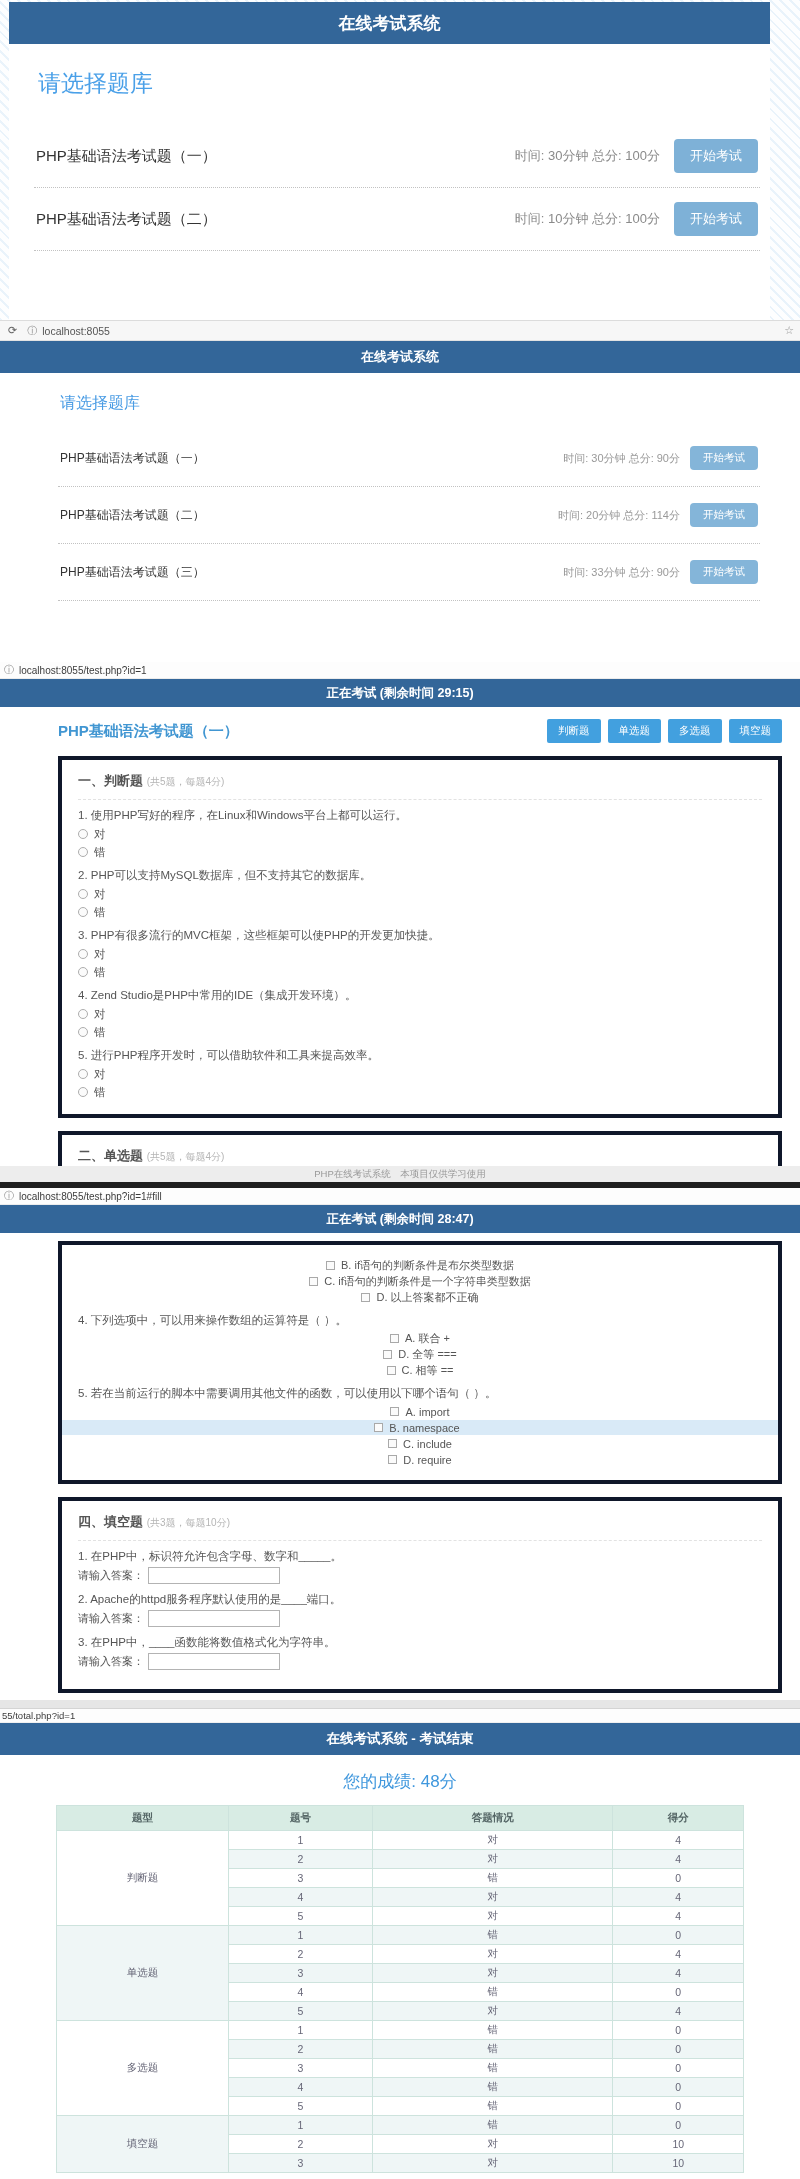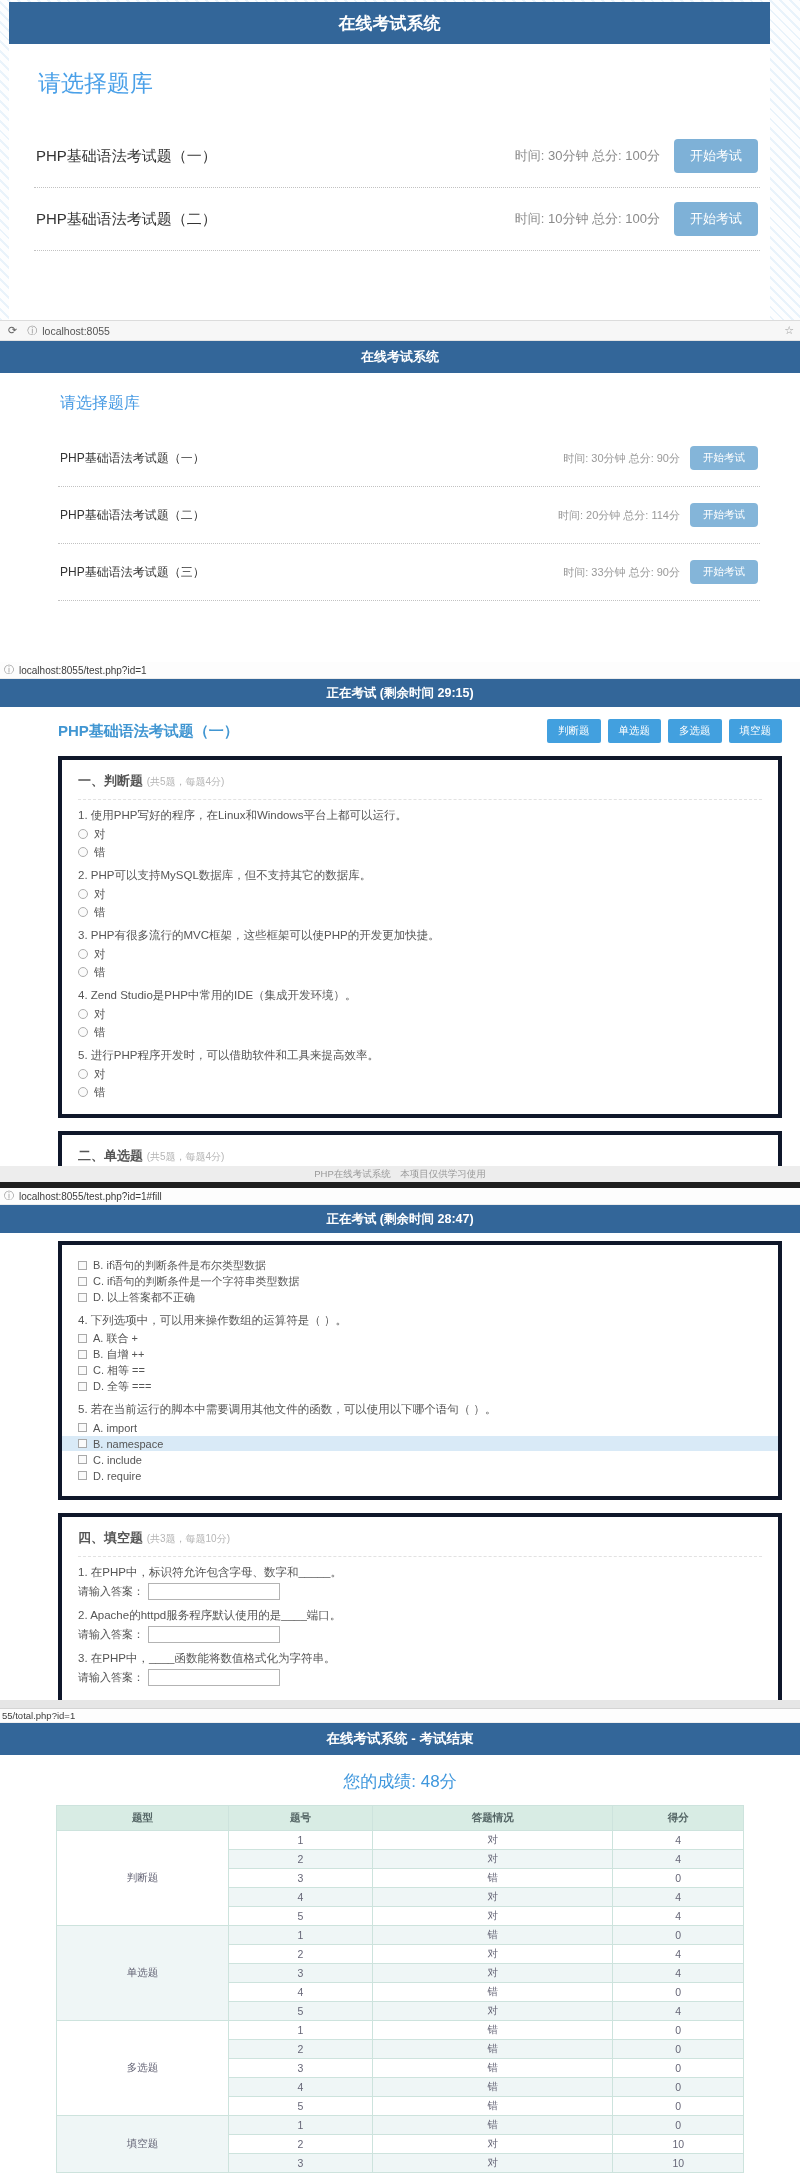--- a/index.html
+++ b/index.html
@@ -53,21 +53,21 @@
   .q{font-size:11.5px;color:#555;margin:8px 0 3px;}
   .opt{display:flex;align-items:center;margin:2px 0;height:16px;font-size:11.5px;color:#555;cursor:pointer;}
   .radio{width:10px;height:10px;border:1px solid #adadad;border-radius:50%;background:#fbfbfb;margin-right:6px;flex:0 0 auto;}
   .cbox{width:9px;height:9px;border:1px solid #a9a9a9;background:#fbfbfb;margin-right:6px;flex:0 0 auto;}
   .s3-footer{position:absolute;left:0;right:0;bottom:6px;height:16px;background:#ededed;display:flex;align-items:center;justify-content:center;font-size:9.5px;color:#999;}
   .s3-strip{position:absolute;left:0;right:0;bottom:0;height:6px;background:#1f1f1f;}
 
   
   .s4{height:512px;background:#fff;}
   .s4-body{padding:8px 18px 0 58px;}
-  .copt{display:flex;align-items:center;height:15px;margin:1px 0;font-size:11px;color:#555;cursor:pointer;}
+  .copt{display:flex;align-items:center;height:15px;margin:1px 0;font-size:11px;color:#555;cursor:pointer;justify-content:center;}
   .hl{background:#d9eaf7;margin-left:-16px;margin-right:-16px;padding-left:16px;padding-right:22px;}
   .ansrow{display:flex;align-items:center;margin:3px 0 7px;font-size:11px;color:#555;}
   .ansrow input{width:132px;height:17px;border:1px solid #b3b3b3;margin-left:4px;font-size:11px;padding:0 3px;}
 
   
   .s5{height:479px;background:#fff;}
   .tabstrip{height:9px;background:#e6e6e6;border-bottom:1px solid #d4d4d4;}
   .urlxs{height:14px;font-size:9.5px;border-bottom:1px solid #f0f0f0;padding-left:2px;}
   .hdr5{height:32px;font-size:13.5px;}
   .score{text-align:center;color:#3f97dd;font-size:17px;margin:15px 4px 12px;}
@@ -241,29 +241,25 @@
           <span class="cbox"></span>
           <span>D. 以上答案都不正确</span>
         </label>
       <div class="q">4. 下列选项中，可以用来操作数组的运算符是（ ）。</div>
       <label class="copt">
           <span class="cbox"></span>
           <span>A. 联合 +</span>
         </label>
       <label class="copt">
           <span class="cbox"></span>
-          <span>B. 自增 ++</span>
+          <span>D. 全等 ===</span>
         </label>
       <label class="copt">
           <span class="cbox"></span>
           <span>C. 相等 ==</span>
-        </label>
-      <label class="copt">
-          <span class="cbox"></span>
-          <span>D. 全等 ===</span>
         </label>
       <div class="q">5. 若在当前运行的脚本中需要调用其他文件的函数，可以使用以下哪个语句（ ）。</div>
       <label class="copt">
           <span class="cbox"></span>
           <span>A. import</span>
         </label>
       <label class="copt hl">
           <span class="cbox"></span>
           <span>B. namespace</span>
         </label>

